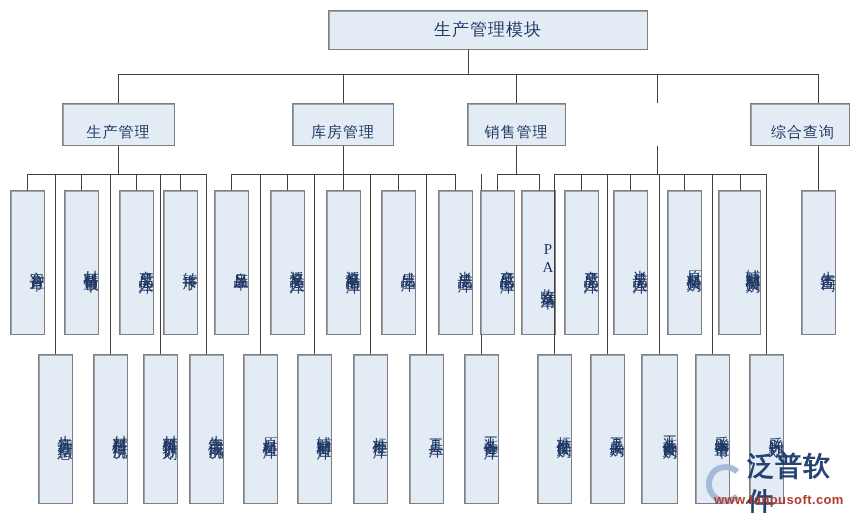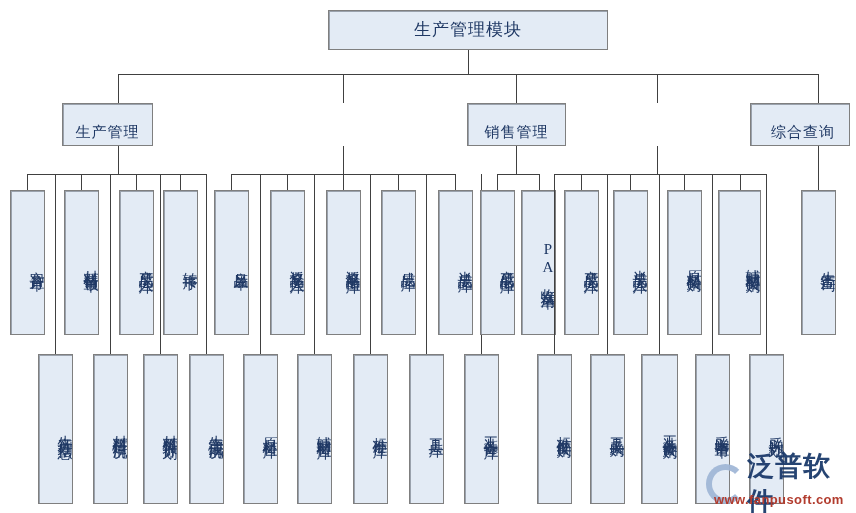--- a/index.html
+++ b/index.html
@@ -103,36 +103,39 @@
     font-weight:bold;
     color:#b23c2e;
     letter-spacing:.4px;
   }
 </style>
 </head>
 <body>
 
 <div id="canvas">
 
-  <div class="node root" style="left:328px;top:10px;width:280px;height:40px;">
+  <div class="node root" style="left:328px;top:10px;width:320px;height:40px;">
     <span>生产管理模块</span>
   </div>
 
   <div class="ln lnv" style="left:468px;top:50px;height:24px;"></div>
 
   <div class="ln lnh" style="left:118px;top:74px;width:700px;"></div>
 
   <div class="ln lnv" style="left:118px;top:74px;height:29px;"></div>
   <div class="ln lnv" style="left:343px;top:74px;height:29px;"></div>
   <div class="ln lnv" style="left:516px;top:74px;height:29px;"></div>
   <div class="ln lnv" style="left:657px;top:74px;height:29px;"></div>
   <div class="ln lnv" style="left:818px;top:74px;height:29px;"></div>
 
-  <div class="node lvl2" style="left:62px;top:103px;width:91px;height:43px;">
+  <div class="node lvl2" style="left:62px;top:103px;width:113px;height:43px;">
     <span>生产管理</span>
+  </div>
+  <div class="node lvl2" style="left:292px;top:103px;width:102px;height:43px;">
+    <span>库房管理</span>
   </div>
   <div class="node lvl2" style="left:467px;top:103px;width:99px;height:43px;">
     <span>销售管理</span>
   </div>
   <div class="node lvl2" style="left:750px;top:103px;width:100px;height:43px;padding-left:6px;">
     <span>综合查询</span>
   </div>
 
   <div class="ln lnv" style="left:118px;top:146px;height:28px;"></div>
   <div class="ln lnh" style="left:27px;top:174px;width:179px;"></div>

